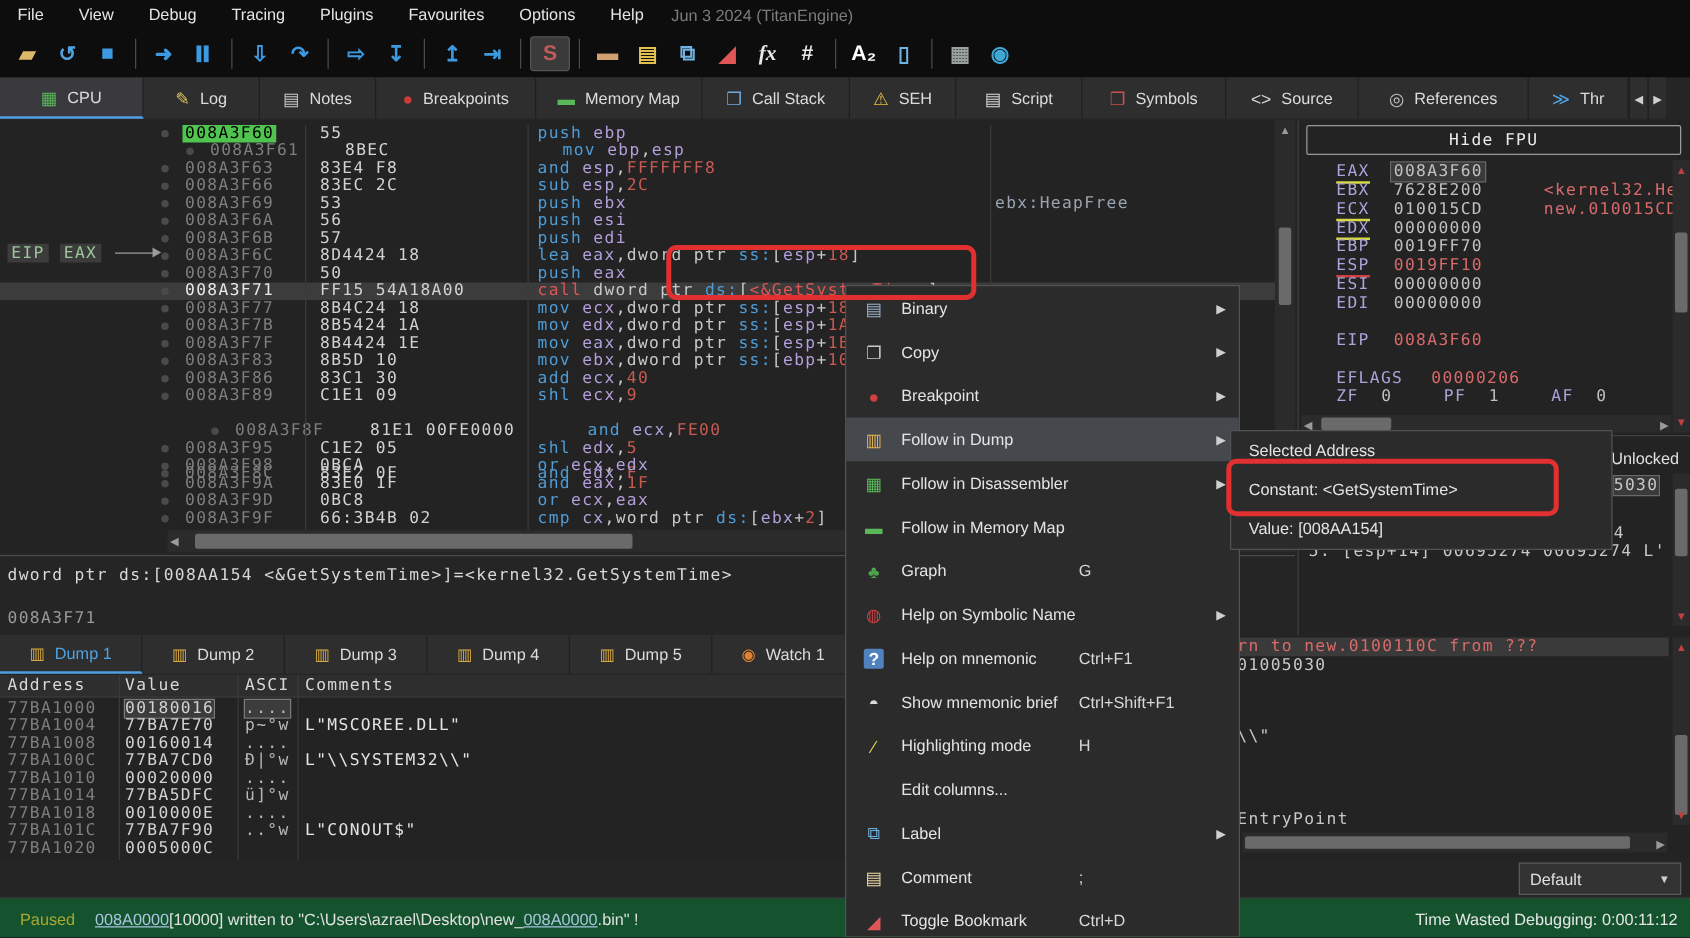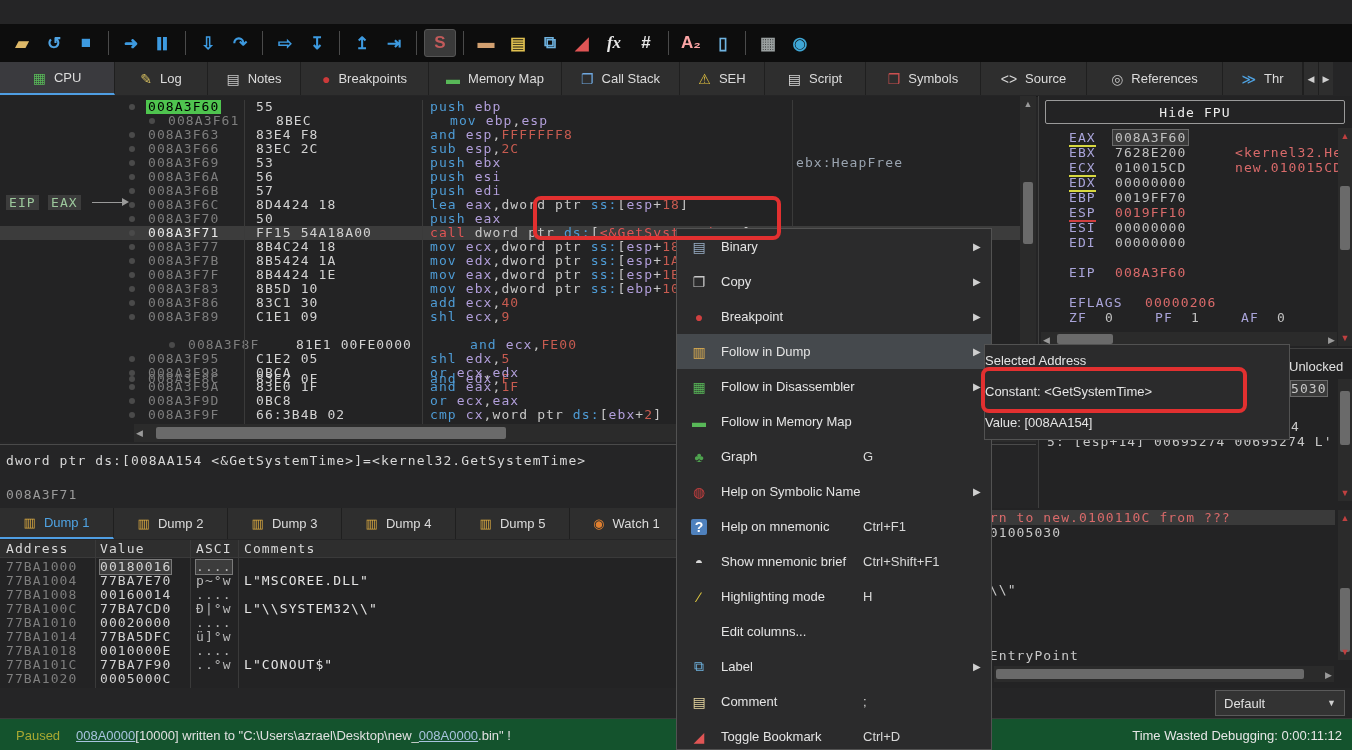--- a/index.html
+++ b/index.html
@@ -85,32 +85,43 @@
 
   
   #ctxmenu{position:absolute;left:676px;top:228px;width:316px;height:522px;background:#2b2b2c;border:1px solid #525252;box-sizing:border-box;z-index:50;}
   .mi{position:relative;height:35px;display:flex;align-items:center;}
   .mi.hl{background:#45494d;}
   .mi .mico{width:44px;text-align:center;font-size:14px;}
   .mi .mlabel{flex:1;color:#e4e4e4;}
   .mi .mshort{width:110px;color:#d8d8d8;}
   .mi .marrow{width:18px;color:#cfcfcf;font-size:10px;}
   #submenu{position:absolute;left:984px;top:344px;width:306px;height:96px;background:#2b2b2c;border:1px solid #525252;box-sizing:border-box;z-index:55;}
-  .smi{height:31px;display:flex;align-items:center;color:#e4e4e4;}
+  .smi{height:31px;display:flex;align-items:center;padding-left:14px;color:#e4e4e4;}
 
   .redrect{position:absolute;border:4px solid #e23030;border-radius:8px;z-index:60;}
 
   
   .eiplabel{position:absolute;top:99px;height:15px;line-height:15px;background:#3c3c3c;color:#9cc89c;padding:0 3px;}
 </style>
 </head>
 <body>
 
 <div id="app">
 
+  <div id="menubar">
+      <div class="menu-item">File</div>
+      <div class="menu-item">View</div>
+      <div class="menu-item">Debug</div>
+      <div class="menu-item">Tracing</div>
+      <div class="menu-item">Plugins</div>
+      <div class="menu-item">Favourites</div>
+      <div class="menu-item">Options</div>
+      <div class="menu-item">Help</div>
+      <div id="build-info">Jun 3 2024 (TitanEngine)</div>
+    </div>
 
   <div id="toolbar">
       <div class="tb-icon" style="color: rgb(221, 184, 104);">▰</div>
       <div class="tb-icon" style="color: rgb(79, 163, 227);">↺</div>
       <div class="tb-icon" style="color: rgb(61, 154, 224);">■</div>
       <div class="tb-sep"></div>
       <div class="tb-icon" style="color: rgb(61, 154, 224);">➜</div>
       <div class="tb-icon" style="color: rgb(61, 154, 224); font-size: 11px; letter-spacing: -2px;">▌▌</div>
       <div class="tb-sep"></div>
       <div class="tb-icon" style="color: rgb(61, 154, 224);">⇩</div>
@@ -124,21 +135,21 @@
       <div class="tb-sep"></div>
       <div class="tb-icon tb-pressed" style="color: rgb(194, 91, 91);">S</div>
       <div class="tb-sep"></div>
       <div class="tb-icon" style="color: rgb(210, 160, 112);">▬</div>
       <div class="tb-icon" style="color: rgb(224, 192, 80);">▤</div>
       <div class="tb-icon" style="color: rgb(111, 179, 224);">⧉</div>
       <div class="tb-icon" style="color: rgb(224, 85, 85);">◢</div>
       <div class="tb-icon" style="color: rgb(232, 232, 232); font-style: italic; font-family: &quot;Liberation Serif&quot;, serif;">fx</div>
       <div class="tb-icon" style="color: rgb(232, 232, 232);">#</div>
       <div class="tb-sep"></div>
-      <div class="tb-icon" style="color: #fca5a5;">A₂</div>
+      <div class="tb-icon" style="color: #ffffff;">A₂</div>
       <div class="tb-icon" style="color: rgb(111, 179, 224);">▯</div>
       <div class="tb-sep"></div>
       <div class="tb-icon" style="color: rgb(154, 160, 160);">▦</div>
       <div class="tb-icon" style="color: rgb(63, 167, 214);">◉</div>
     </div>
 
   <div id="tabbar">
       <div class="tab active" style="width: 115px;">
         <span class="ticon" style="color: rgb(88, 184, 88);">▦</span>
         <span>CPU</span>

